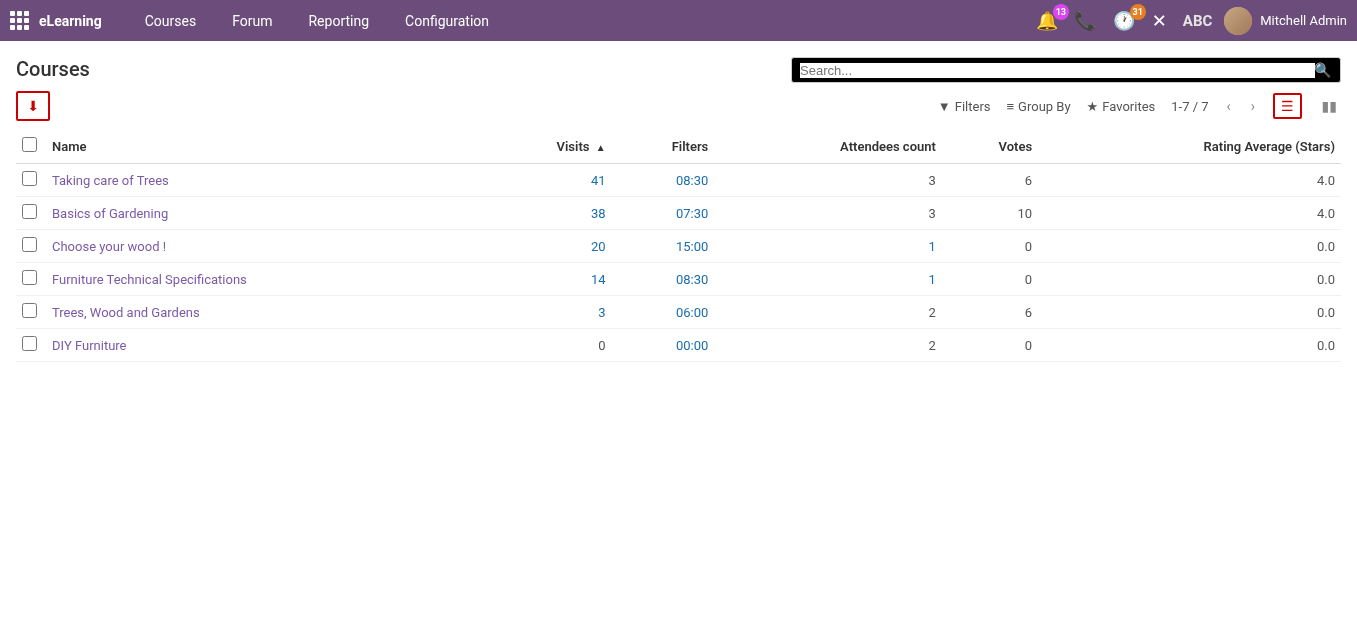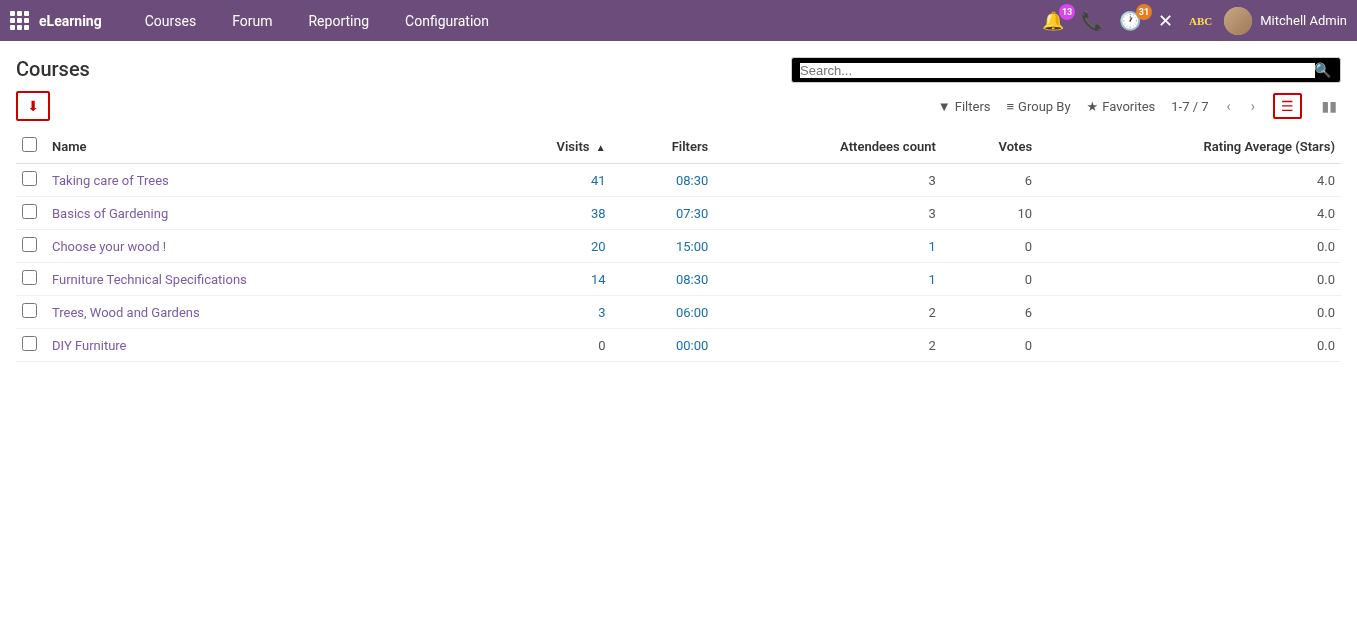--- a/index.html
+++ b/index.html
@@ -78,25 +78,24 @@
       display: flex;
       align-items: center;
       justify-content: center;
       font-weight: bold;
     }
     .badge-orange {
       background: #e67e22;
       border-radius: 8px;
     }
     .nav-abc {
-      color: #fde047;
-      font-size: 11px;
+      color: #e5e5e5;
+      font-size: 15px;
       font-weight: bold;
       padding: 0 4px;
-      font-family: Liberation Serif, serif;
     }
     .nav-avatar {
       width: 28px;
       height: 28px;
       border-radius: 50%;
       background: #c8a882;
       display: flex;
       align-items: center;
       justify-content: center;
       overflow: hidden;

